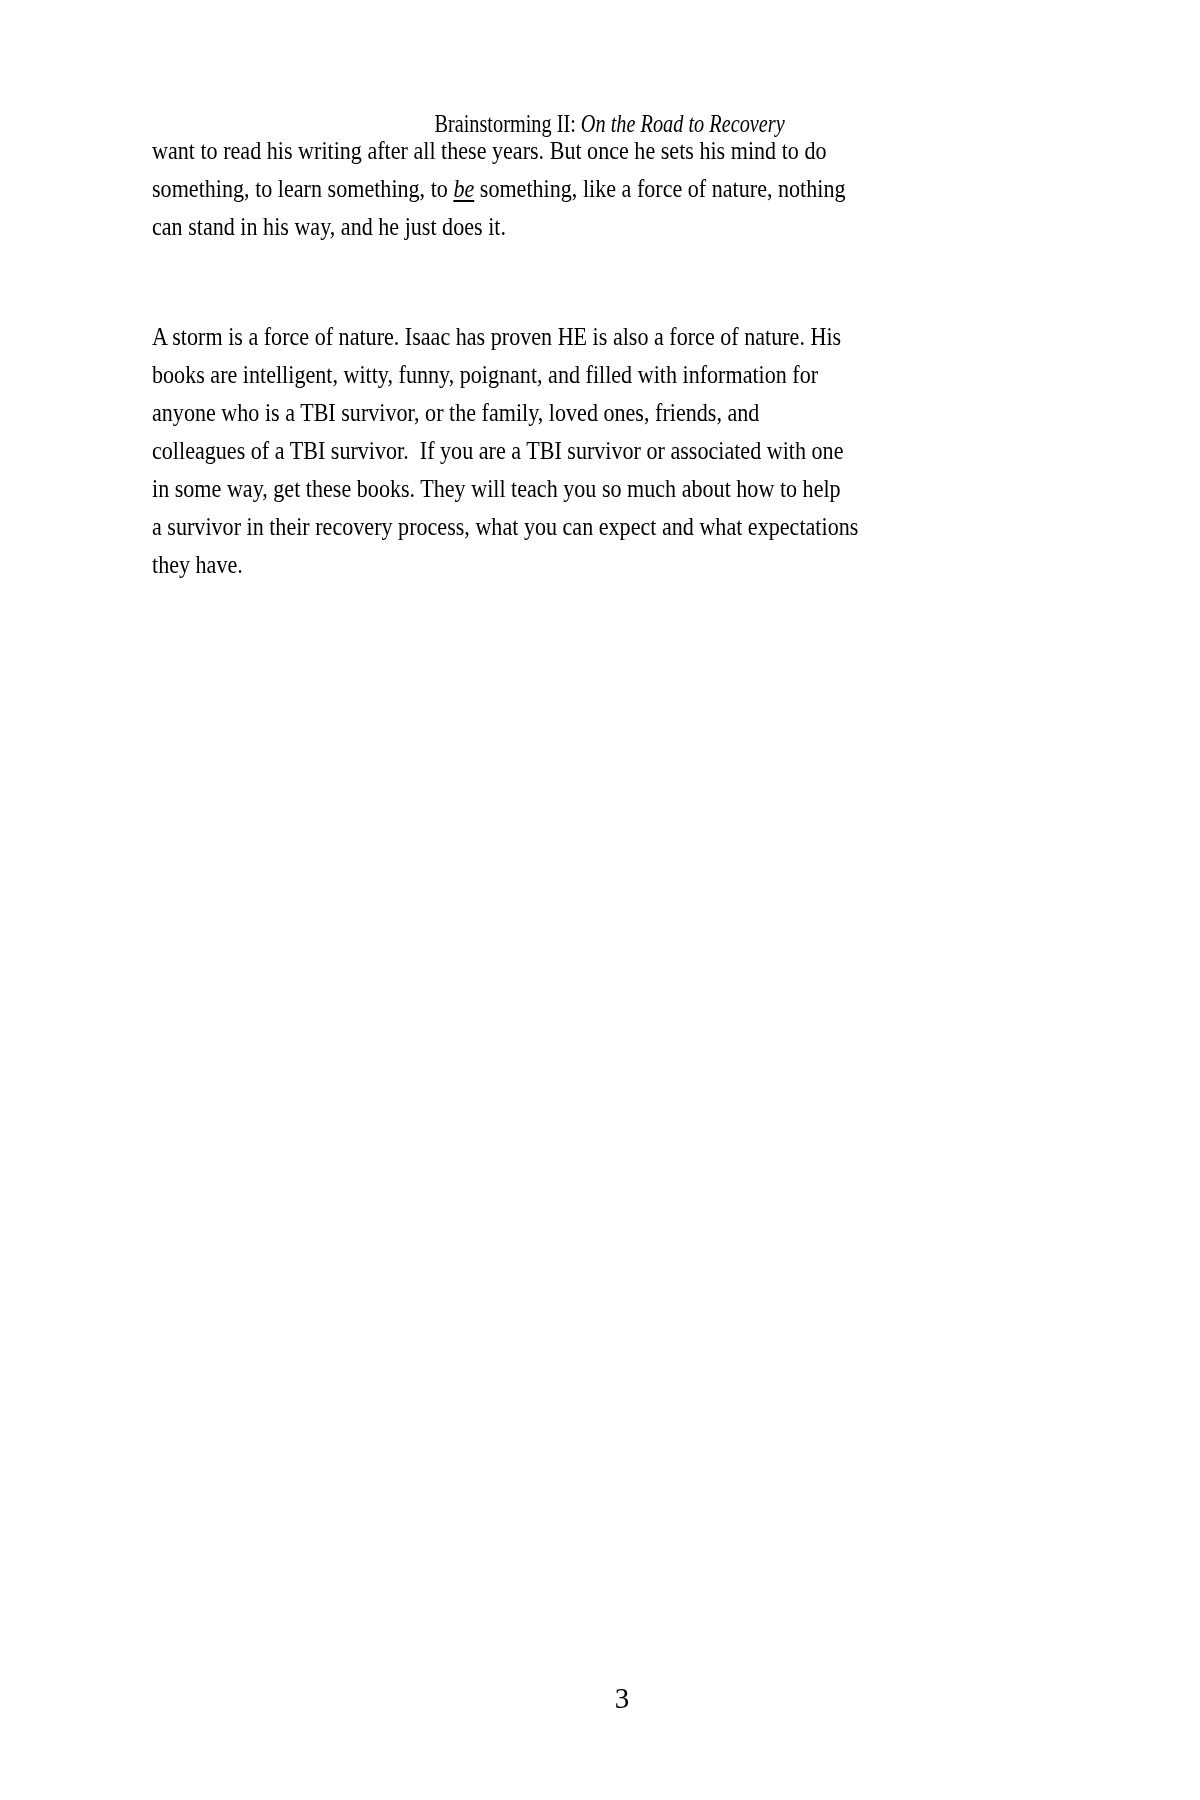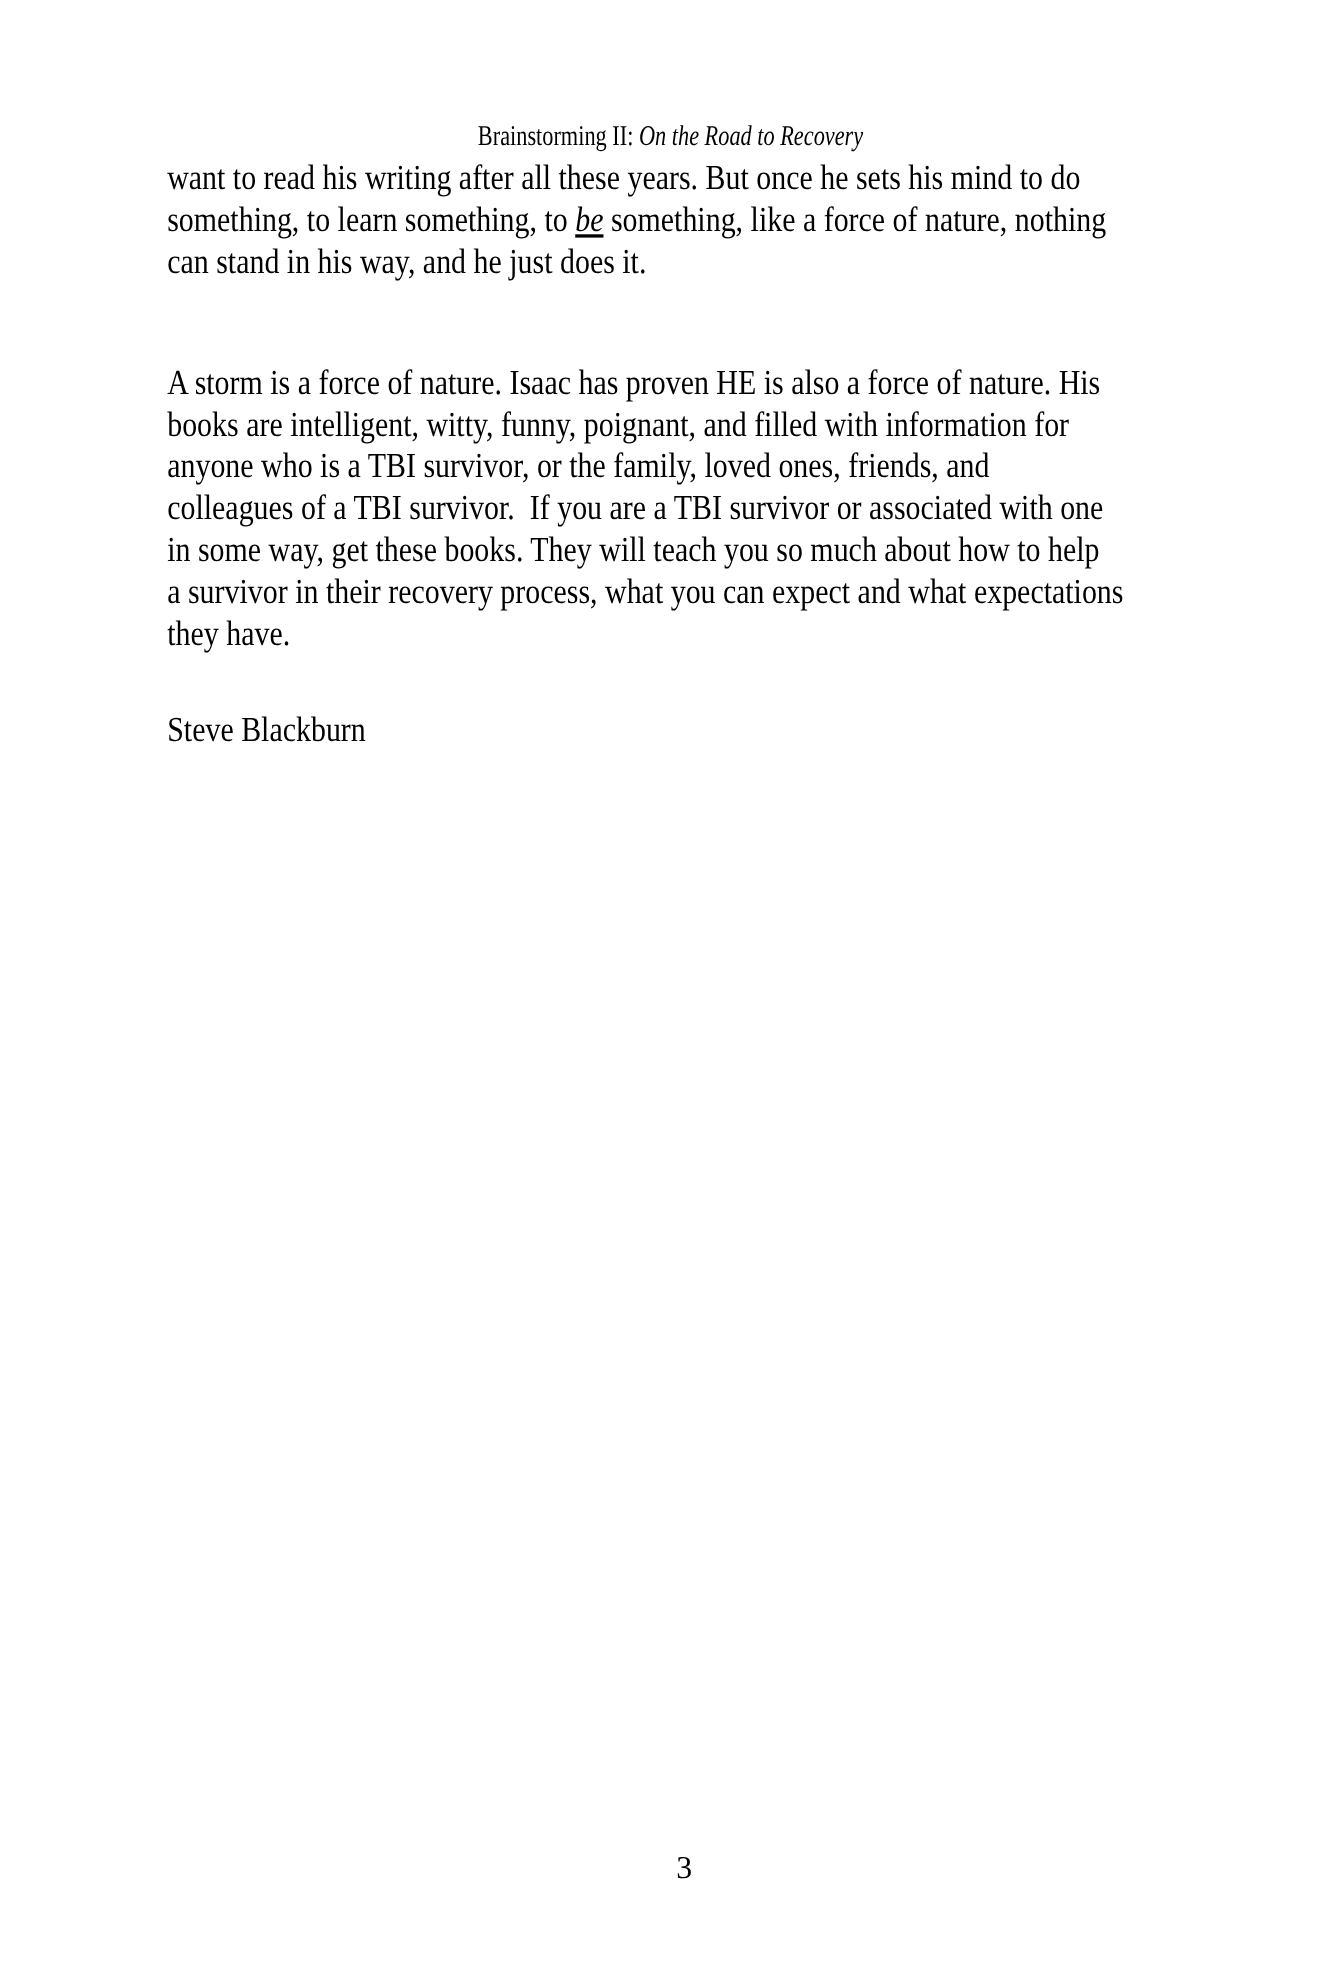--- a/index.html
+++ b/index.html
@@ -30,24 +30,24 @@
     display: inline-block;
     transform: scaleX(0.78);
     transform-origin: 50% 50%;
     white-space: pre;
   }
   .italic {
     font-style: italic;
   }
   .body-text {
     position: absolute;
-    top: 142px;
+    top: 132px;
     left: 152px;
     width: 960px;
-    font-size: 32px;
+    font-size: 26px;
     line-height: 38px;
   }
   .para {
     margin: 0;
     padding: 0;
   }
   .para-2 { margin-top: 72px; }
   .signature { margin-top: 50px; }
   .line {
     display: block;
@@ -91,21 +91,18 @@
     <p class="para para-2">
       <span class="line">A storm is a force of nature. Isaac has proven HE is also a force of nature. His</span>
       <span class="line">books are intelligent, witty, funny, poignant, and filled with information for</span>
       <span class="line">anyone who is a TBI survivor, or the family, loved ones, friends, and</span>
       <span class="line">colleagues of a TBI survivor.  If you are a TBI survivor or associated with one</span>
       <span class="line">in some way, get these books. They will teach you so much about how to help</span>
       <span class="line">a survivor in their recovery process, what you can expect and what expectations</span>
       <span class="line">they have.</span>
     </p>
 
-    <p class="para signature">
-      <span class="line">Steve Blackburn</span>
-    </p>
 
   </div>
 
   <div class="page-number">3</div>
 
 </div>
 
 </body></html>

